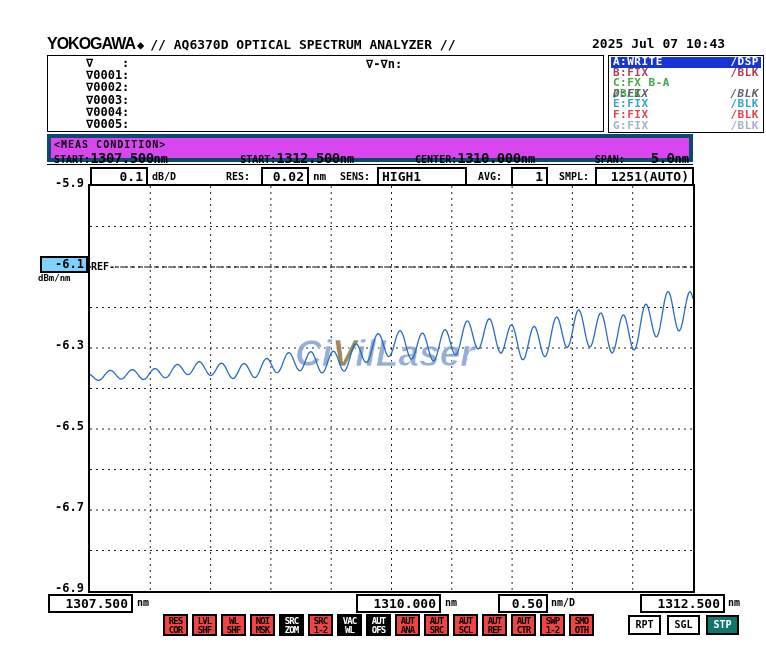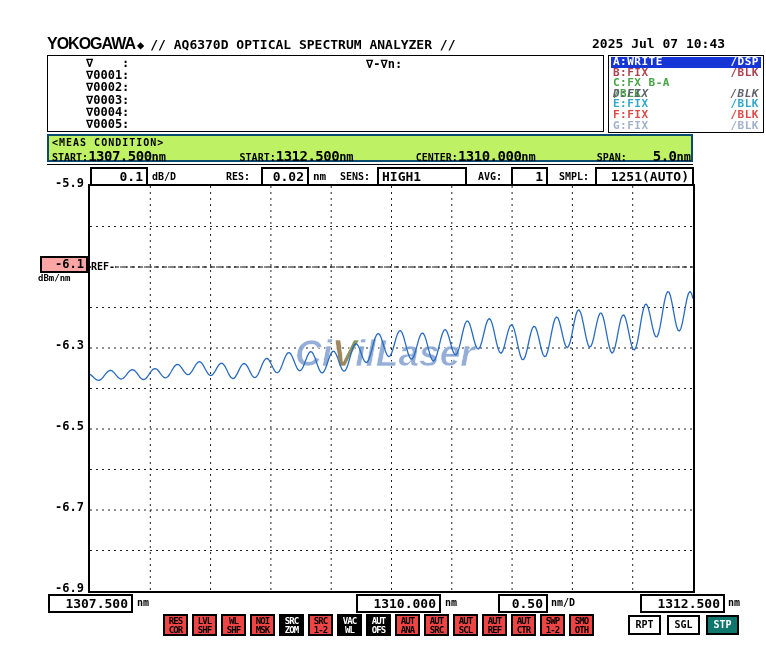--- a/index.html
+++ b/index.html
@@ -10,39 +10,39 @@
   .brand{font-family:"Liberation Sans",sans-serif;font-weight:bold;font-size:16px;letter-spacing:-1px}
   .hdr-title{font-size:13px;font-weight:bold;letter-spacing:0px}
   .hdr-date{font-size:13px;font-weight:bold}
   
   .info-box{border:1px solid #000;background:#fff}
   .marker-list{padding:1px 0 0 38px;font-size:12px;line-height:12.2px;white-space:pre;font-weight:bold}
   .delta-label{font-size:12px;font-weight:bold}
   .trace-list{padding:1px 2px;font-size:11px;font-weight:bold;letter-spacing:0.5px}
   .trow{display:flex;justify-content:space-between;height:10.6px;line-height:10.6px;padding:0 2px}
   
-  .meas-box{border:2px solid #0c4a6e;background:#bef264}
+  .meas-box{border:4px solid #0c4a6e;background:#d946ef}
   .meas-title{font-size:10px;font-weight:bold;letter-spacing:1px;padding:1px 0 0 3px}
   .meas-fields{display:flex;align-items:flex-start;padding-left:3px}
   .mf{display:flex;align-items:baseline}
   .mf .lbl{font-size:10px;font-weight:bold}
   .mf .val{font-size:14px;font-weight:bold;letter-spacing:-0.5px}
   .mf .unit{font-size:12px;font-weight:bold}
   .under-line{border-top:1px solid #000}
   
   .vbox{border:2px solid #000;background:#fff;font-size:13px;font-weight:bold;
     line-height:15px;height:19px;text-align:right;padding:0 3px}
   .vbox.left{text-align:left}
   .slbl{font-size:10px;font-weight:bold;line-height:19px}
   .sunit{font-size:11px;font-weight:bold;line-height:19px}
   
   .plot{border:2px solid #000;background:#fff}
   .ylab{position:absolute;width:54px;text-align:right;font-size:12px;font-weight:bold}
   .ref-box{border:2px solid #000;text-align:right;font-size:12px;font-weight:bold;
-    line-height:13px;padding:0 2px;background:#fca5a5}
+    line-height:13px;padding:0 2px;background:#7dd3fc}
   .ref-unit{font-size:9px;font-weight:bold}
   .ref-line-label{font-size:10px;font-weight:bold;background:#fff;line-height:10px}
   
   .xlbl-unit{font-size:10px;font-weight:bold;line-height:18px}
   
   .skeys{display:flex;gap:4px}
   .skey{width:25px;height:22px;border:2px solid #000;background:#ef4444;text-align:center;
     font-size:9px;line-height:8.6px;font-weight:bold;letter-spacing:-1px;padding-top:1px;cursor:pointer}
   .skey.inv{background:#000;color:#fff}
   .skey1{width:33px;height:20px;border:2px solid #000;background:#fff;text-align:center;

